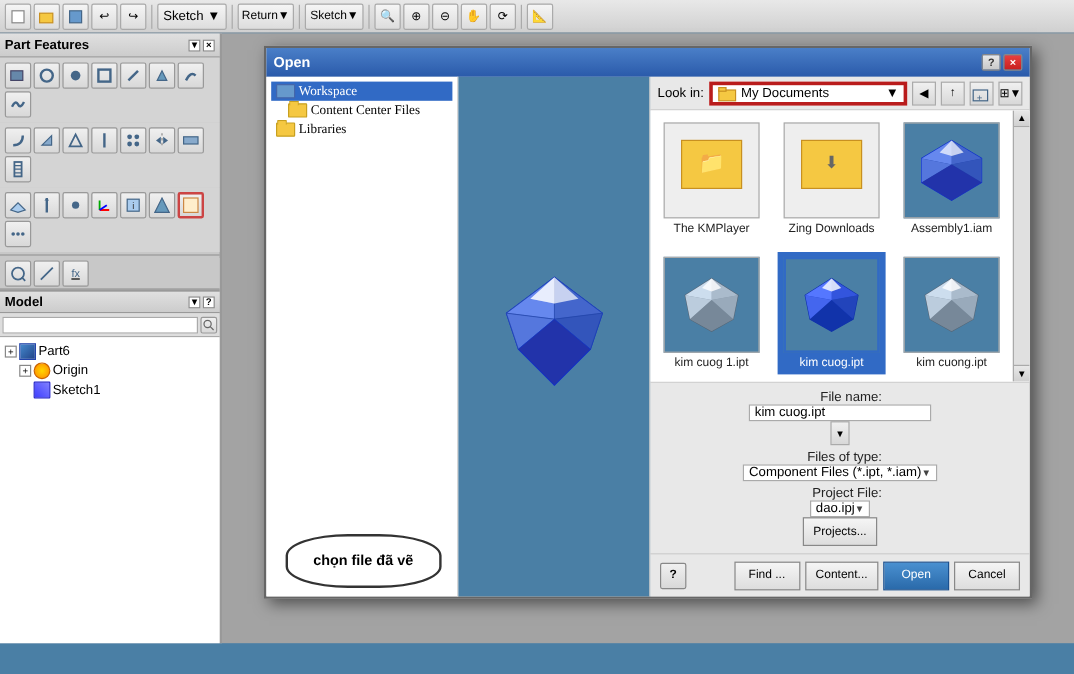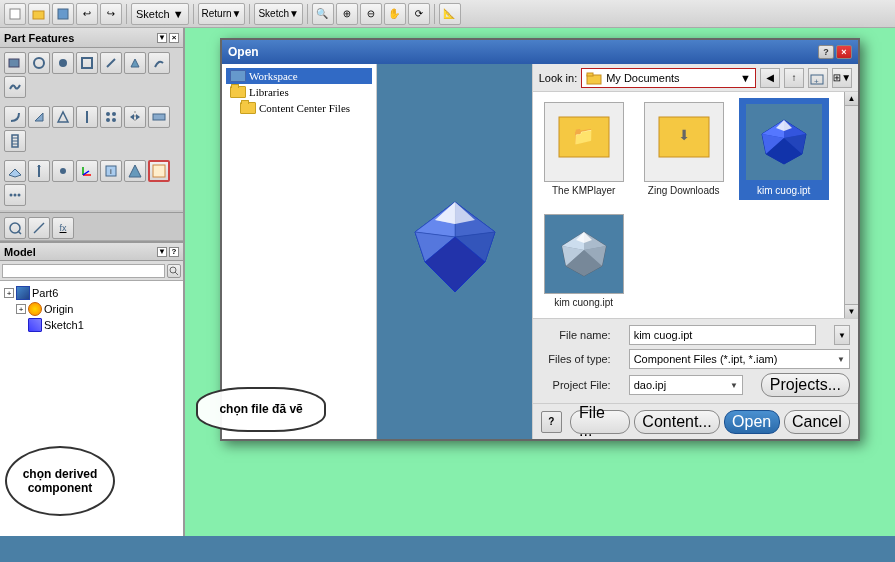--- a/index.html
+++ b/index.html
@@ -156,21 +156,21 @@
       text-align: center;
       font-size: 12px;
       font-weight: bold;
       color: #000;
       z-index: 10;
     }
 
     
     .content-area {
       flex: 1;
-      background: #86efac;
+      background: #a3a3a3;
       position: relative;
     }
 
     
     .dialog-overlay {
       position: absolute;
       top: 10px;
       left: 10px;
       right: 10px;
       bottom: 10px;
@@ -290,21 +290,21 @@
       align-items: center;
       padding: 0 6px;
       gap: 4px;
       font-size: 11px;
     }
 
     .look-in-dropdown {
       flex: 1;
       height: 20px;
       background: white;
-      border: 1px solid #b91c1c;
+      border: 3px solid #b91c1c;
       display: flex;
       align-items: center;
       padding: 0 4px;
       gap: 4px;
       cursor: pointer;
     }
 
     .look-in-btn {
       width: 20px;
       height: 20px;
@@ -363,21 +363,22 @@
       background: #e8e8e8;
       border-top: 1px solid #ccc;
       display: flex;
       flex-direction: column;
       gap: 4px;
     }
 
     .form-row {
       display: flex;
       align-items: center;
-      gap: 18px;
+      gap: 0;
+      flex-direction: column;
     }
 
     .form-label {
       width: 70px;
       font-size: 11px;
       text-align: right;
       color: #222;
     }
 
     .form-input {
@@ -417,26 +418,26 @@
       justify-content: flex-end;
       padding: 0 8px;
       gap: 4px;
     }
 
     .dlg-btn {
       height: 24px;
       min-width: 55px;
       background: linear-gradient(to bottom, #f5f5f5, #ddd);
       border: 1px solid #888;
-      border-radius: 11px;
+      border-radius: 0;
       display: flex;
       align-items: center;
       justify-content: center;
       cursor: pointer;
-      font-size: 16px;
+      font-size: 10px;
       padding: 0 8px;
     }
     .dlg-btn.primary {
       background: linear-gradient(to bottom, #4a90d0, #2a6aaa);
       color: white;
       border-color: #1a5090;
     }
 
     
     .expand-icon {
@@ -735,23 +736,20 @@
 
         <div class="tree-item indent1">
           <div style="width:10px;"></div>
           <div class="sketch-icon"></div>
           <span>Sketch1</span>
         </div>
 
       </div>
     </div>
 
-    <div class="callout-derived">
-      <span>chọn derived component</span>
-    </div>
   </div>
 
   <div class="content-area">
 
     <div class="dialog-overlay">
       <div class="dialog">
 
         <div class="dialog-title-bar">
           <span>Open</span>
           <div class="dialog-title-buttons">
@@ -764,27 +762,27 @@
           </div>
         </div>
 
         <div class="dialog-body">
 
           <div class="dialog-sidebar">
             <div class="sidebar-folder selected">
               <div style="width:16px;height:12px;background:#6699cc;border:1px solid #4466aa;border-radius:1px;position:relative;flex-shrink:0;"></div>
               <span>Workspace</span>
             </div>
+            <div class="sidebar-folder" style="padding-left:14px;">
+              <div class="folder-icon"></div>
+              <span>Content Center Files</span>
+            </div>
             <div class="sidebar-folder">
               <div class="folder-icon"></div>
               <span>Libraries</span>
-            </div>
-            <div class="sidebar-folder" style="padding-left:14px;">
-              <div class="folder-icon"></div>
-              <span>Content Center Files</span>
             </div>
           </div>
 
           <div class="dialog-preview">
 
             <svg width="120" height="140">
 
               <polygon points="60,20 100,50 90,80 60,110 30,80 20,50" fill="#2244aa" stroke="#1133cc" stroke-width="1"></polygon>
               <polygon points="60,20 100,50 60,55" fill="#4466cc" stroke="#2244aa" stroke-width="0.5"></polygon>
               <polygon points="60,20 20,50 60,55" fill="#6688ee" stroke="#2244aa" stroke-width="0.5"></polygon>
@@ -837,21 +835,49 @@
                   <svg width="60" height="60">
                     <rect x="5" y="5" width="50" height="40" fill="#f5c842" stroke="#c89020"></rect>
                     <text x="30" y="28" text-anchor="middle" font-size="14" fill="#666">⬇</text>
                   </svg>
                 </div>
                 <div class="file-label">
                   <span>Zing Downloads</span>
                 </div>
               </div>
 
-
+              <div class="file-item">
+                <div class="file-thumbnail" style="background:#4a7fa5;">
+                  <svg width="60" height="60">
+                    <polygon points="30,5 55,20 55,40 30,55 5,40 5,20" fill="#2244aa" stroke="#1133cc" stroke-width="1"></polygon>
+                    <polygon points="30,5 55,20 30,25" fill="#4466cc"></polygon>
+                    <polygon points="30,5 5,20 30,25" fill="#6688ee"></polygon>
+                    <polygon points="5,20 5,40 30,25" fill="#5577dd"></polygon>
+                    <polygon points="55,20 55,40 30,25" fill="#3355bb"></polygon>
+                    <polygon points="5,40 30,55 55,40 30,25" fill="#2233aa"></polygon>
+                    <polygon points="30,5 40,15 30,18 20,15" fill="rgba(255,255,255,0.7)"></polygon>
+                  </svg>
+                </div>
+                <div class="file-label">Assembly1.iam</div>
+              </div>
+
+              <div class="file-item">
+                <div class="file-thumbnail" style="background:#4a7fa5;">
+                  <svg width="60" height="60">
+                    <polygon points="30,8 52,22 48,42 30,52 12,42 8,22" fill="#8899aa" stroke="#556677" stroke-width="1"></polygon>
+                    <polygon points="30,8 52,22 30,26" fill="#aabbcc"></polygon>
+                    <polygon points="30,8 8,22 30,26" fill="#ccddee"></polygon>
+                    <polygon points="52,22 48,42 30,26" fill="#99aabb"></polygon>
+                    <polygon points="8,22 12,42 30,26" fill="#bbccdd"></polygon>
+                    <polygon points="48,42 30,52 12,42 30,26" fill="#778899"></polygon>
+                    <polygon points="30,8 38,16 30,19 22,16" fill="rgba(255,255,255,0.8)"></polygon>
+                  </svg>
+                </div>
+                <div class="file-label">kim cuog 1.ipt</div>
+              </div>
 
               <div class="file-item selected">
                 <div class="file-thumbnail" style="background:#4a7fa5;border:2px solid #316ac5;">
                   <svg width="60" height="60">
                     <polygon points="30,8 52,22 48,42 30,52 12,42 8,22" fill="#2244cc" stroke="#1133aa" stroke-width="1"></polygon>
                     <polygon points="30,8 52,22 30,26" fill="#3355dd"></polygon>
                     <polygon points="30,8 8,22 30,26" fill="#5577ff"></polygon>
                     <polygon points="52,22 48,42 30,26" fill="#2244bb"></polygon>
                     <polygon points="8,22 12,42 30,26" fill="#4466ee"></polygon>
                     <polygon points="48,42 30,52 12,42 30,26" fill="#1133aa"></polygon>
@@ -912,21 +938,21 @@
             <div class="dialog-actions">
               <div style="margin-right:auto;width:22px;height:22px;background:linear-gradient(to bottom,#f0f0f0,#d8d8d8);border:1px solid #888;border-radius:2px;display:flex;align-items:center;justify-content:center;cursor:pointer;font-size:10px;font-weight:bold;">?</div>
 
               <div style="position:relative;flex:1;">
                 <div style="position:absolute;right:240px;top:-35px;width:130px;height:45px;border:2px solid #333;border-radius:40%;background:rgba(255,255,255,0.95);display:flex;align-items:center;justify-content:center;text-align:center;font-size:12px;font-weight:bold;color:#000;z-index:20;">
                   <span>chọn file đã vẽ</span>
                 </div>
               </div>
 
               <div class="dlg-btn">
-                <span>File ...</span>
+                <span>Find ...</span>
               </div>
               <div class="dlg-btn">
                 <span>Content...</span>
               </div>
               <div class="dlg-btn primary">
                 <span>Open</span>
               </div>
               <div class="dlg-btn">
                 <span>Cancel</span>
               </div>

